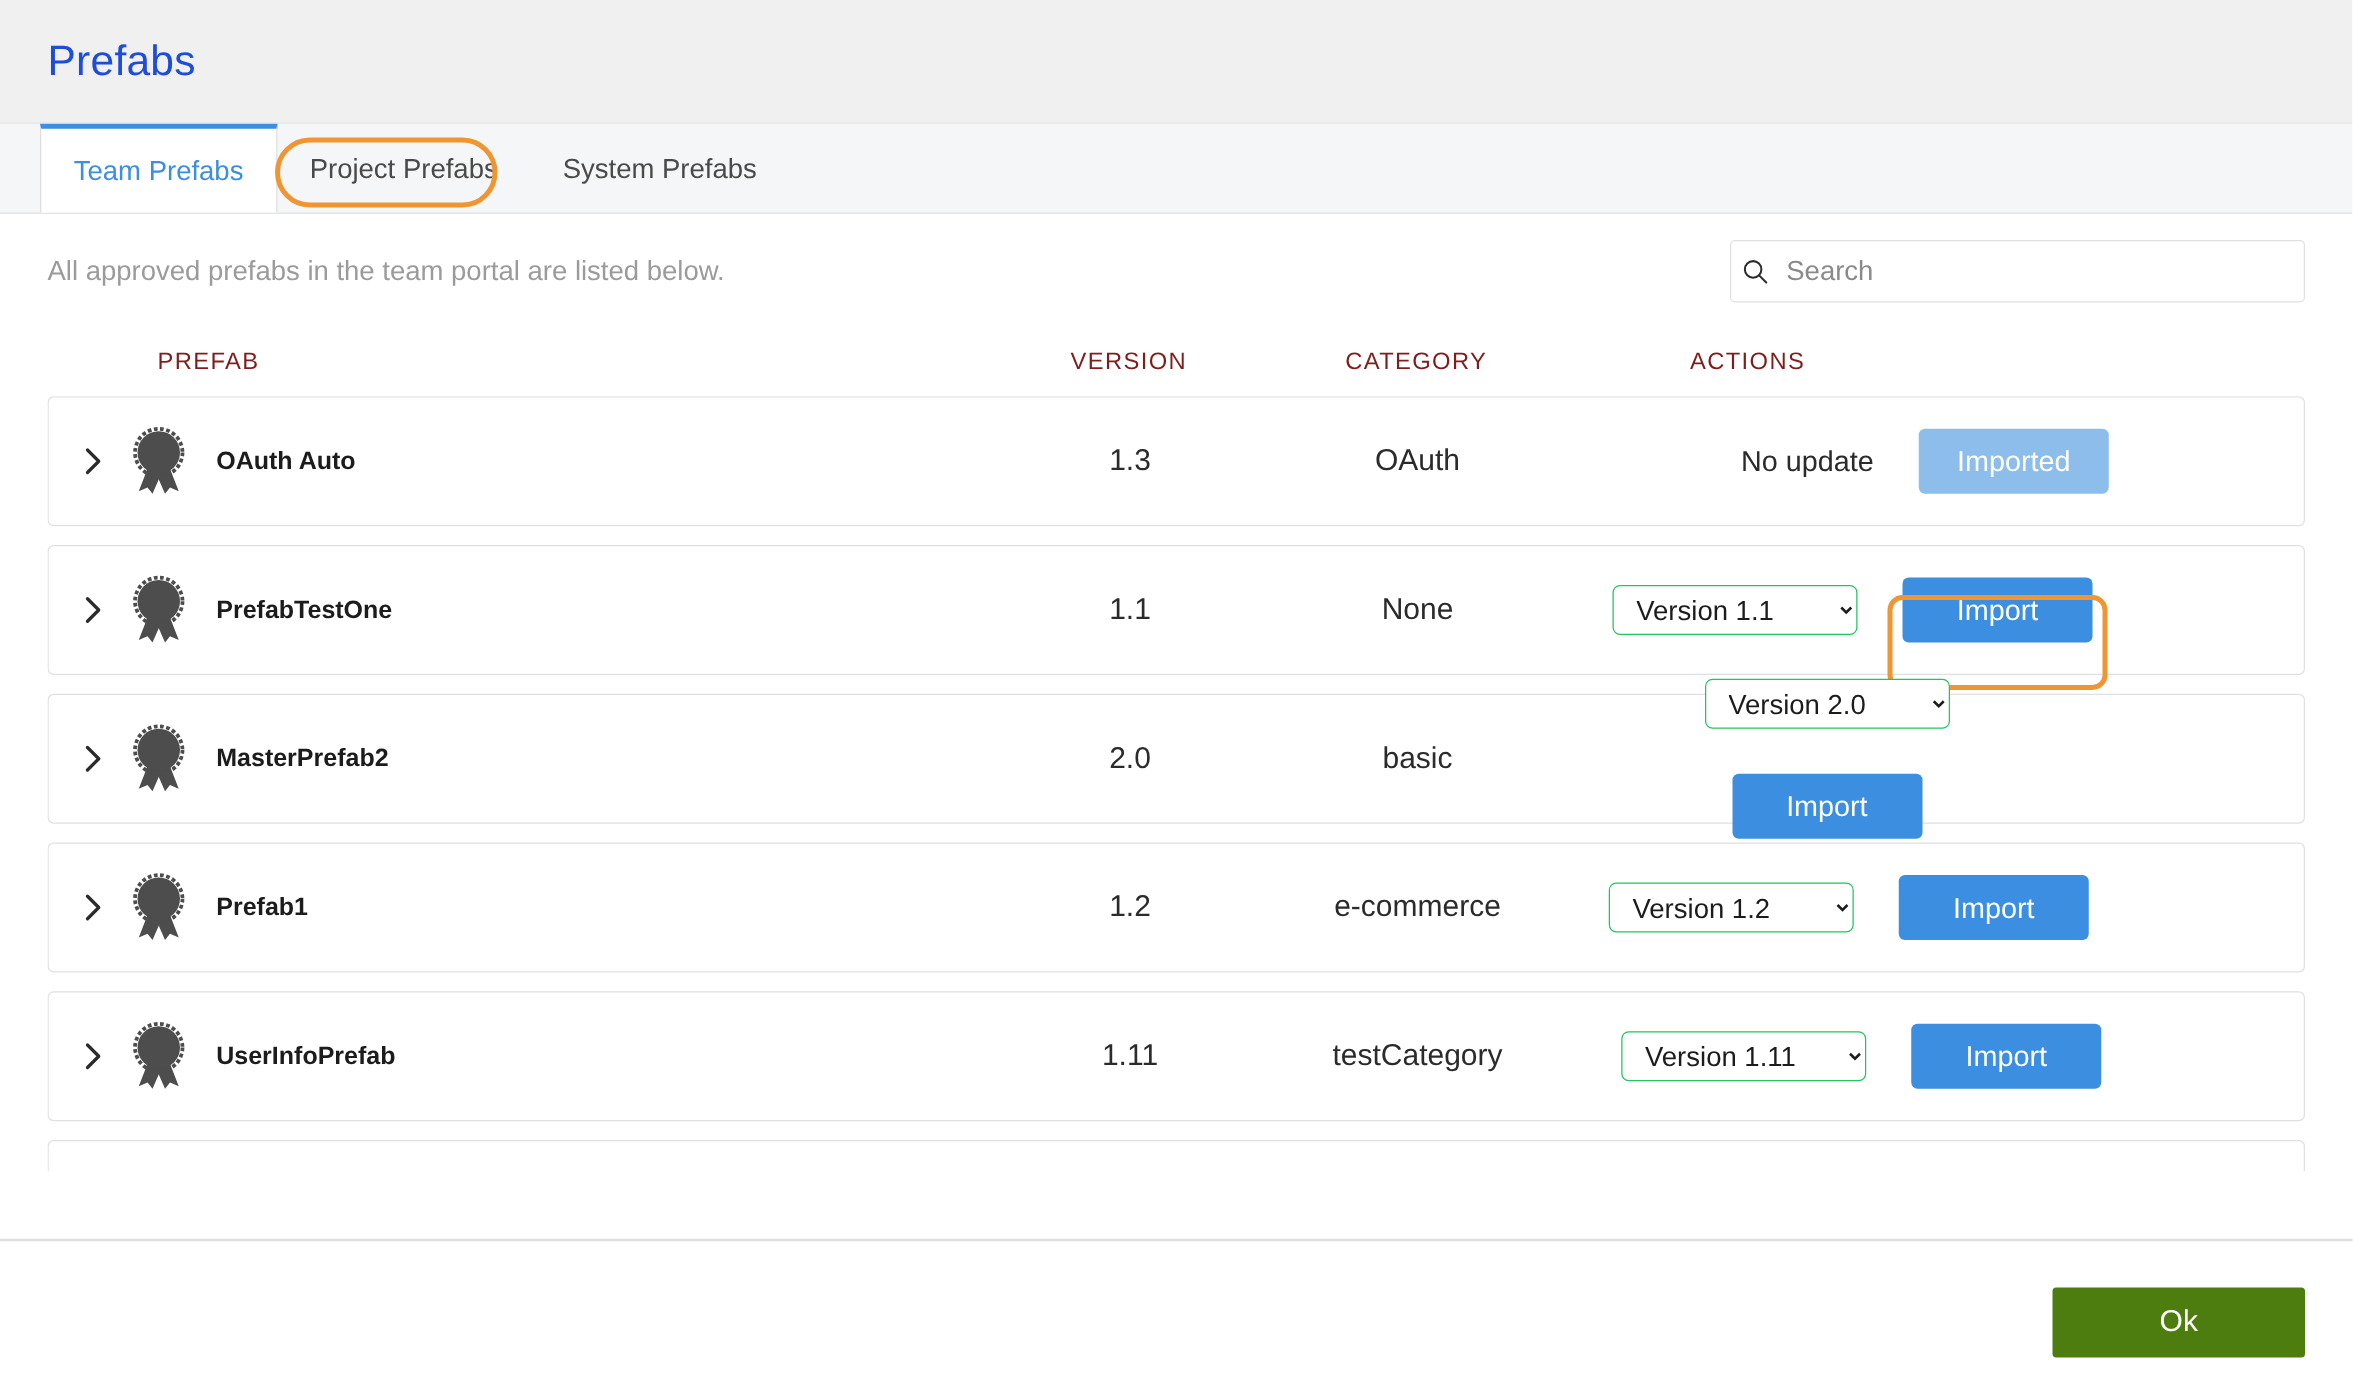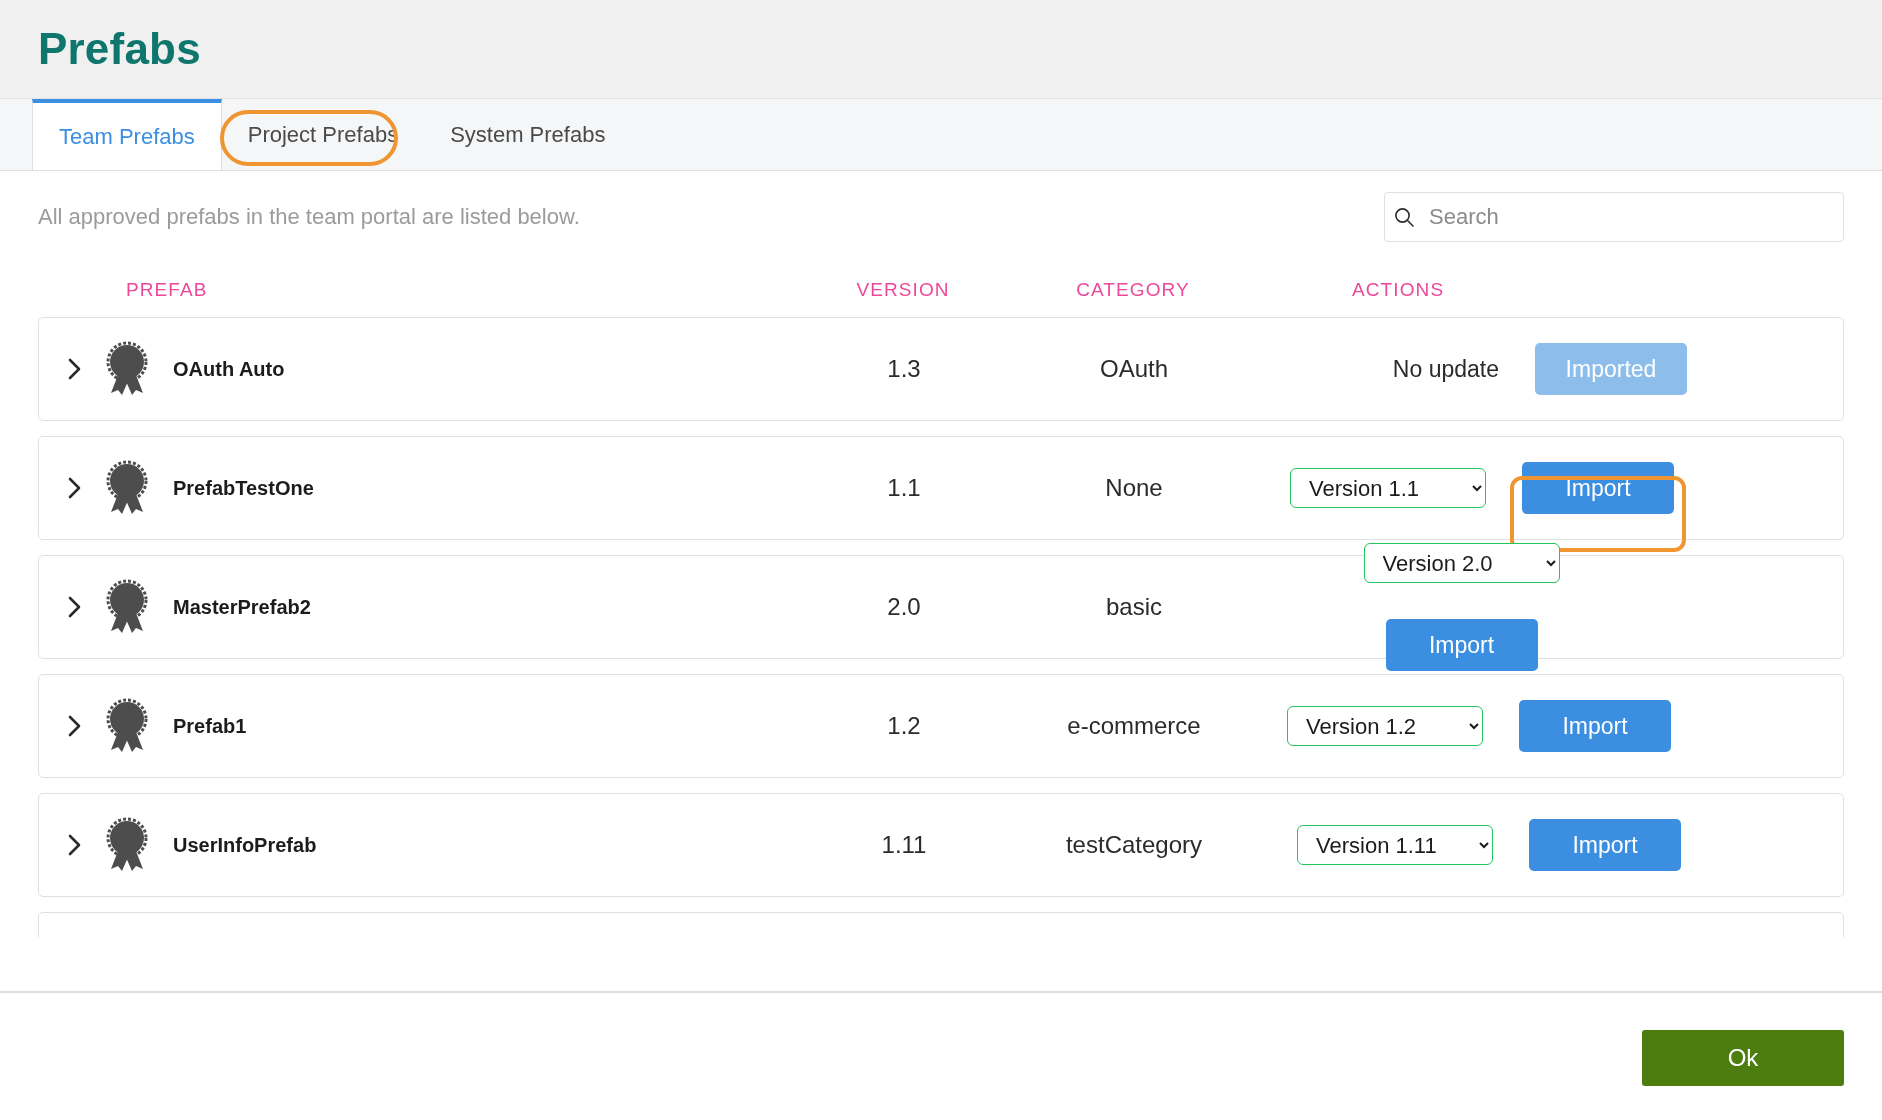--- a/index.html
+++ b/index.html
@@ -15,23 +15,23 @@
   
   .app-header {
     height: 99px;
     background: #f0f0f0;
     border-bottom: 1px solid #e2e2e2;
     display: flex;
     align-items: center;
     padding: 0 38px;
   }
   .app-title {
-    font-size: 44px;
-    font-weight: 700;
-    color: #0f766e;
+    font-size: 34px;
+    font-weight: 400;
+    color: #1d4ed8;
     letter-spacing: 0.2px;
   }
 
   
   .tab-bar {
     height: 72px;
     background: #f5f6f7;
     border-bottom: 1px solid #dedede;
     display: flex;
     align-items: flex-end;
@@ -111,21 +111,21 @@
   }
   .search-input::placeholder { color: #8a8a8a; }
 
   
   .table-head {
     display: flex;
     align-items: center;
     height: 54px;
     font-size: 19px;
     letter-spacing: 1.1px;
-    color: #ec4899;
+    color: #7f1d1d;
     font-weight: 400;
   }
   .col-prefab   { width: 760px; padding-left: 88px; }
   .col-version  { width: 210px; text-align: center; }
   .col-category { width: 250px; text-align: center; }
   .col-actions  { width: 560px; padding-left: 94px; }
 
   .rows-viewport {
     height: 620px;
     overflow: hidden;

